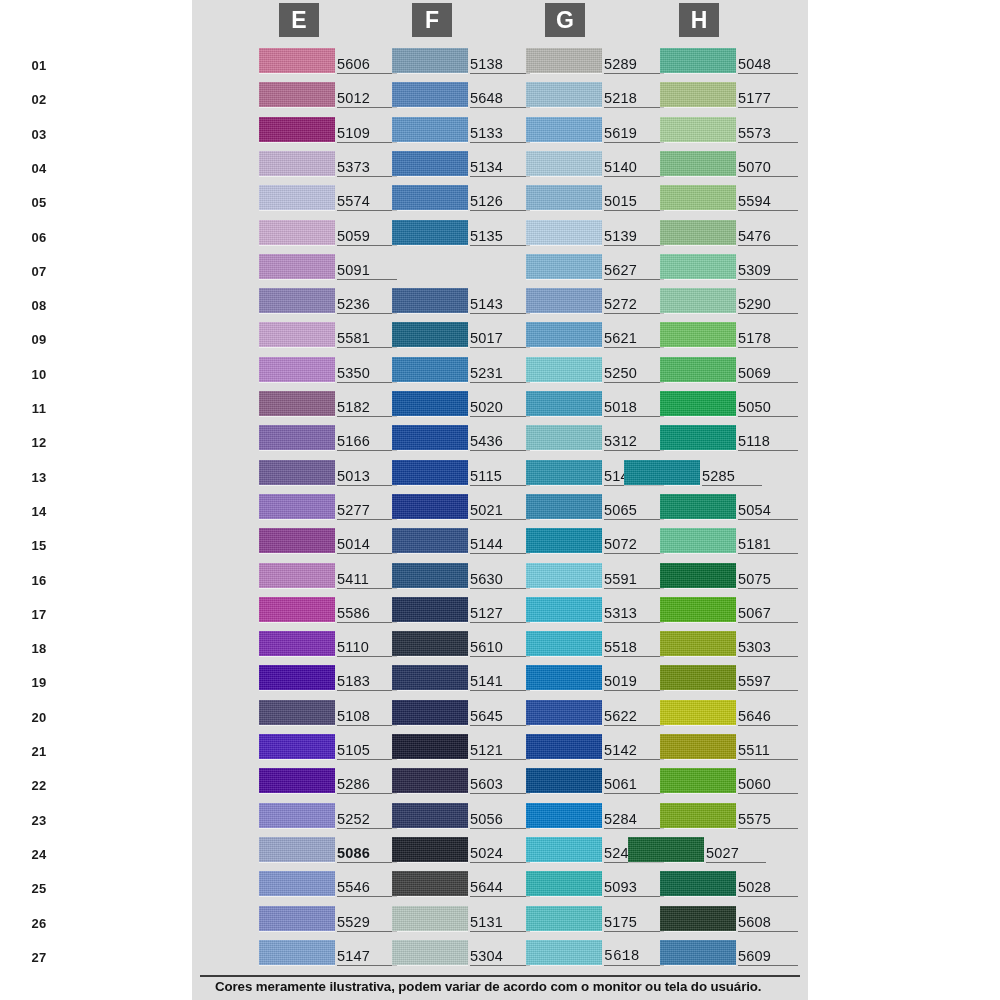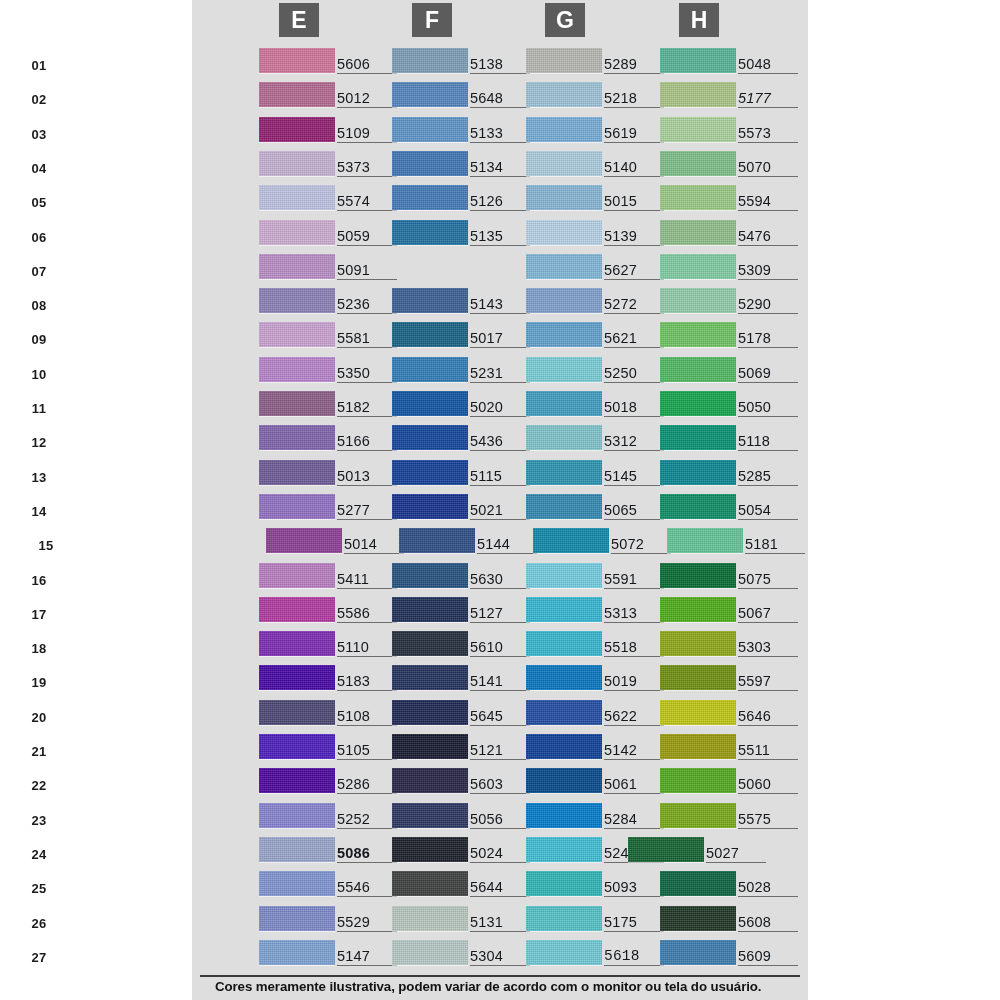--- a/index.html
+++ b/index.html
@@ -151,21 +151,21 @@
           <div class="code">5012</div>
         </div>
         <div class="cell" style="left: 392px;">
           <div class="swatch" style="background: rgb(84, 131, 187);"></div>
           <div class="code">5648</div>
         </div>
         <div class="cell" style="left: 526px;">
           <div class="swatch" style="background: rgb(156, 192, 212);"></div>
           <div class="code">5218</div>
         </div>
-        <div class="cell" style="left: 660px; font-style: italic;">
+        <div class="cell" style="left: 660px;">
           <div class="swatch" style="background: rgb(169, 194, 133);"></div>
           <div class="code">5177</div>
         </div>
       </div>
       <div class="row" style="top: 114.6px;">
         <div class="row-num">03</div>
         <div class="cell" style="left: 259px;">
           <div class="swatch" style="background: rgb(144, 31, 112);"></div>
           <div class="code">5109</div>
         </div>
@@ -356,21 +356,21 @@
           <div class="code">5013</div>
         </div>
         <div class="cell" style="left: 392px;">
           <div class="swatch" style="background: rgb(18, 63, 150);"></div>
           <div class="code">5115</div>
         </div>
         <div class="cell" style="left: 526px;">
           <div class="swatch" style="background: rgb(42, 147, 174);"></div>
           <div class="code">5145</div>
         </div>
-        <div class="cell" style="left: 660px;">
+        <div class="cell" style="left: 624px;">
           <div class="swatch" style="background: rgb(10, 132, 144);"></div>
           <div class="code">5285</div>
         </div>
       </div>
       <div class="row" style="top: 491.9px;">
         <div class="row-num">14</div>
         <div class="cell" style="left: 259px;">
           <div class="swatch" style="background: rgb(143, 111, 192);"></div>
           <div class="code">5277</div>
         </div>
@@ -380,21 +380,21 @@
         </div>
         <div class="cell" style="left: 526px;">
           <div class="swatch" style="background: rgb(49, 135, 176);"></div>
           <div class="code">5065</div>
         </div>
         <div class="cell" style="left: 660px;">
           <div class="swatch" style="background: rgb(12, 139, 99);"></div>
           <div class="code">5054</div>
         </div>
       </div>
-      <div class="row" style="top: 526.2px; margin-left: 7px;">
+      <div class="row" style="top: 526.2px;">
         <div class="row-num">15</div>
         <div class="cell" style="left: 259px;">
           <div class="swatch" style="background: rgb(138, 62, 145);"></div>
           <div class="code">5014</div>
         </div>
         <div class="cell" style="left: 392px;">
           <div class="swatch" style="background: rgb(45, 77, 133);"></div>
           <div class="code">5144</div>
         </div>
         <div class="cell" style="left: 526px;">

